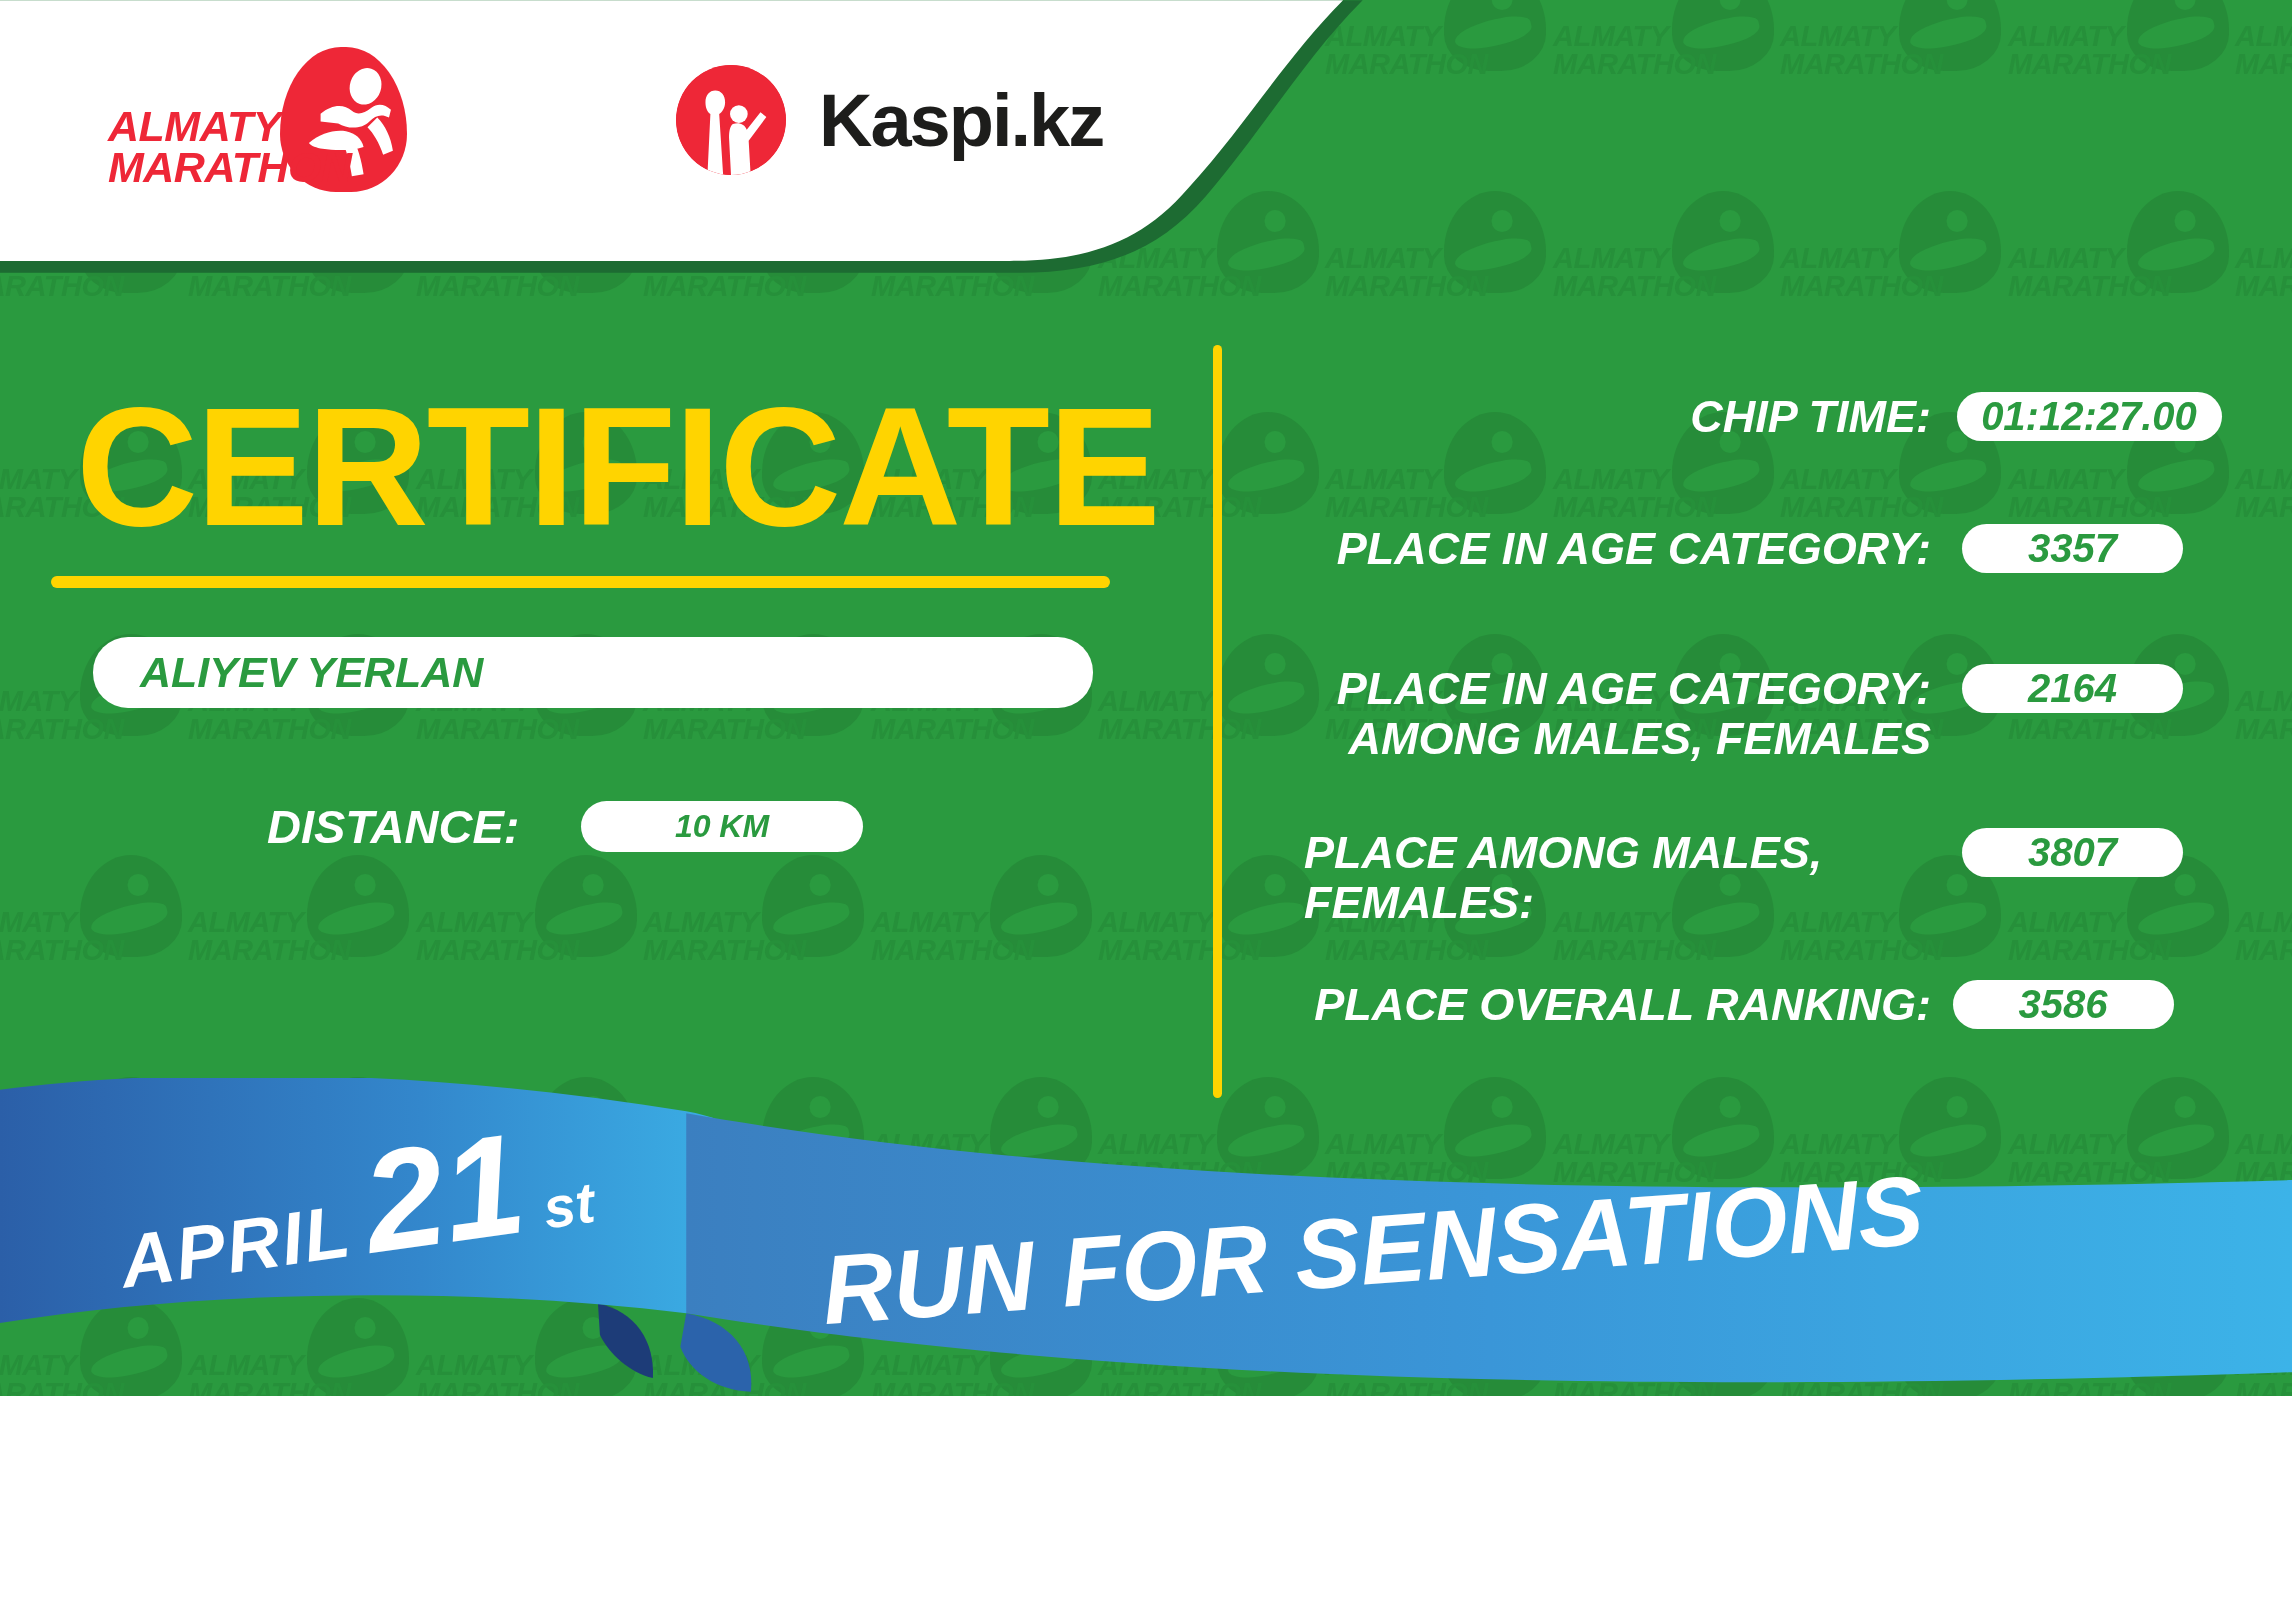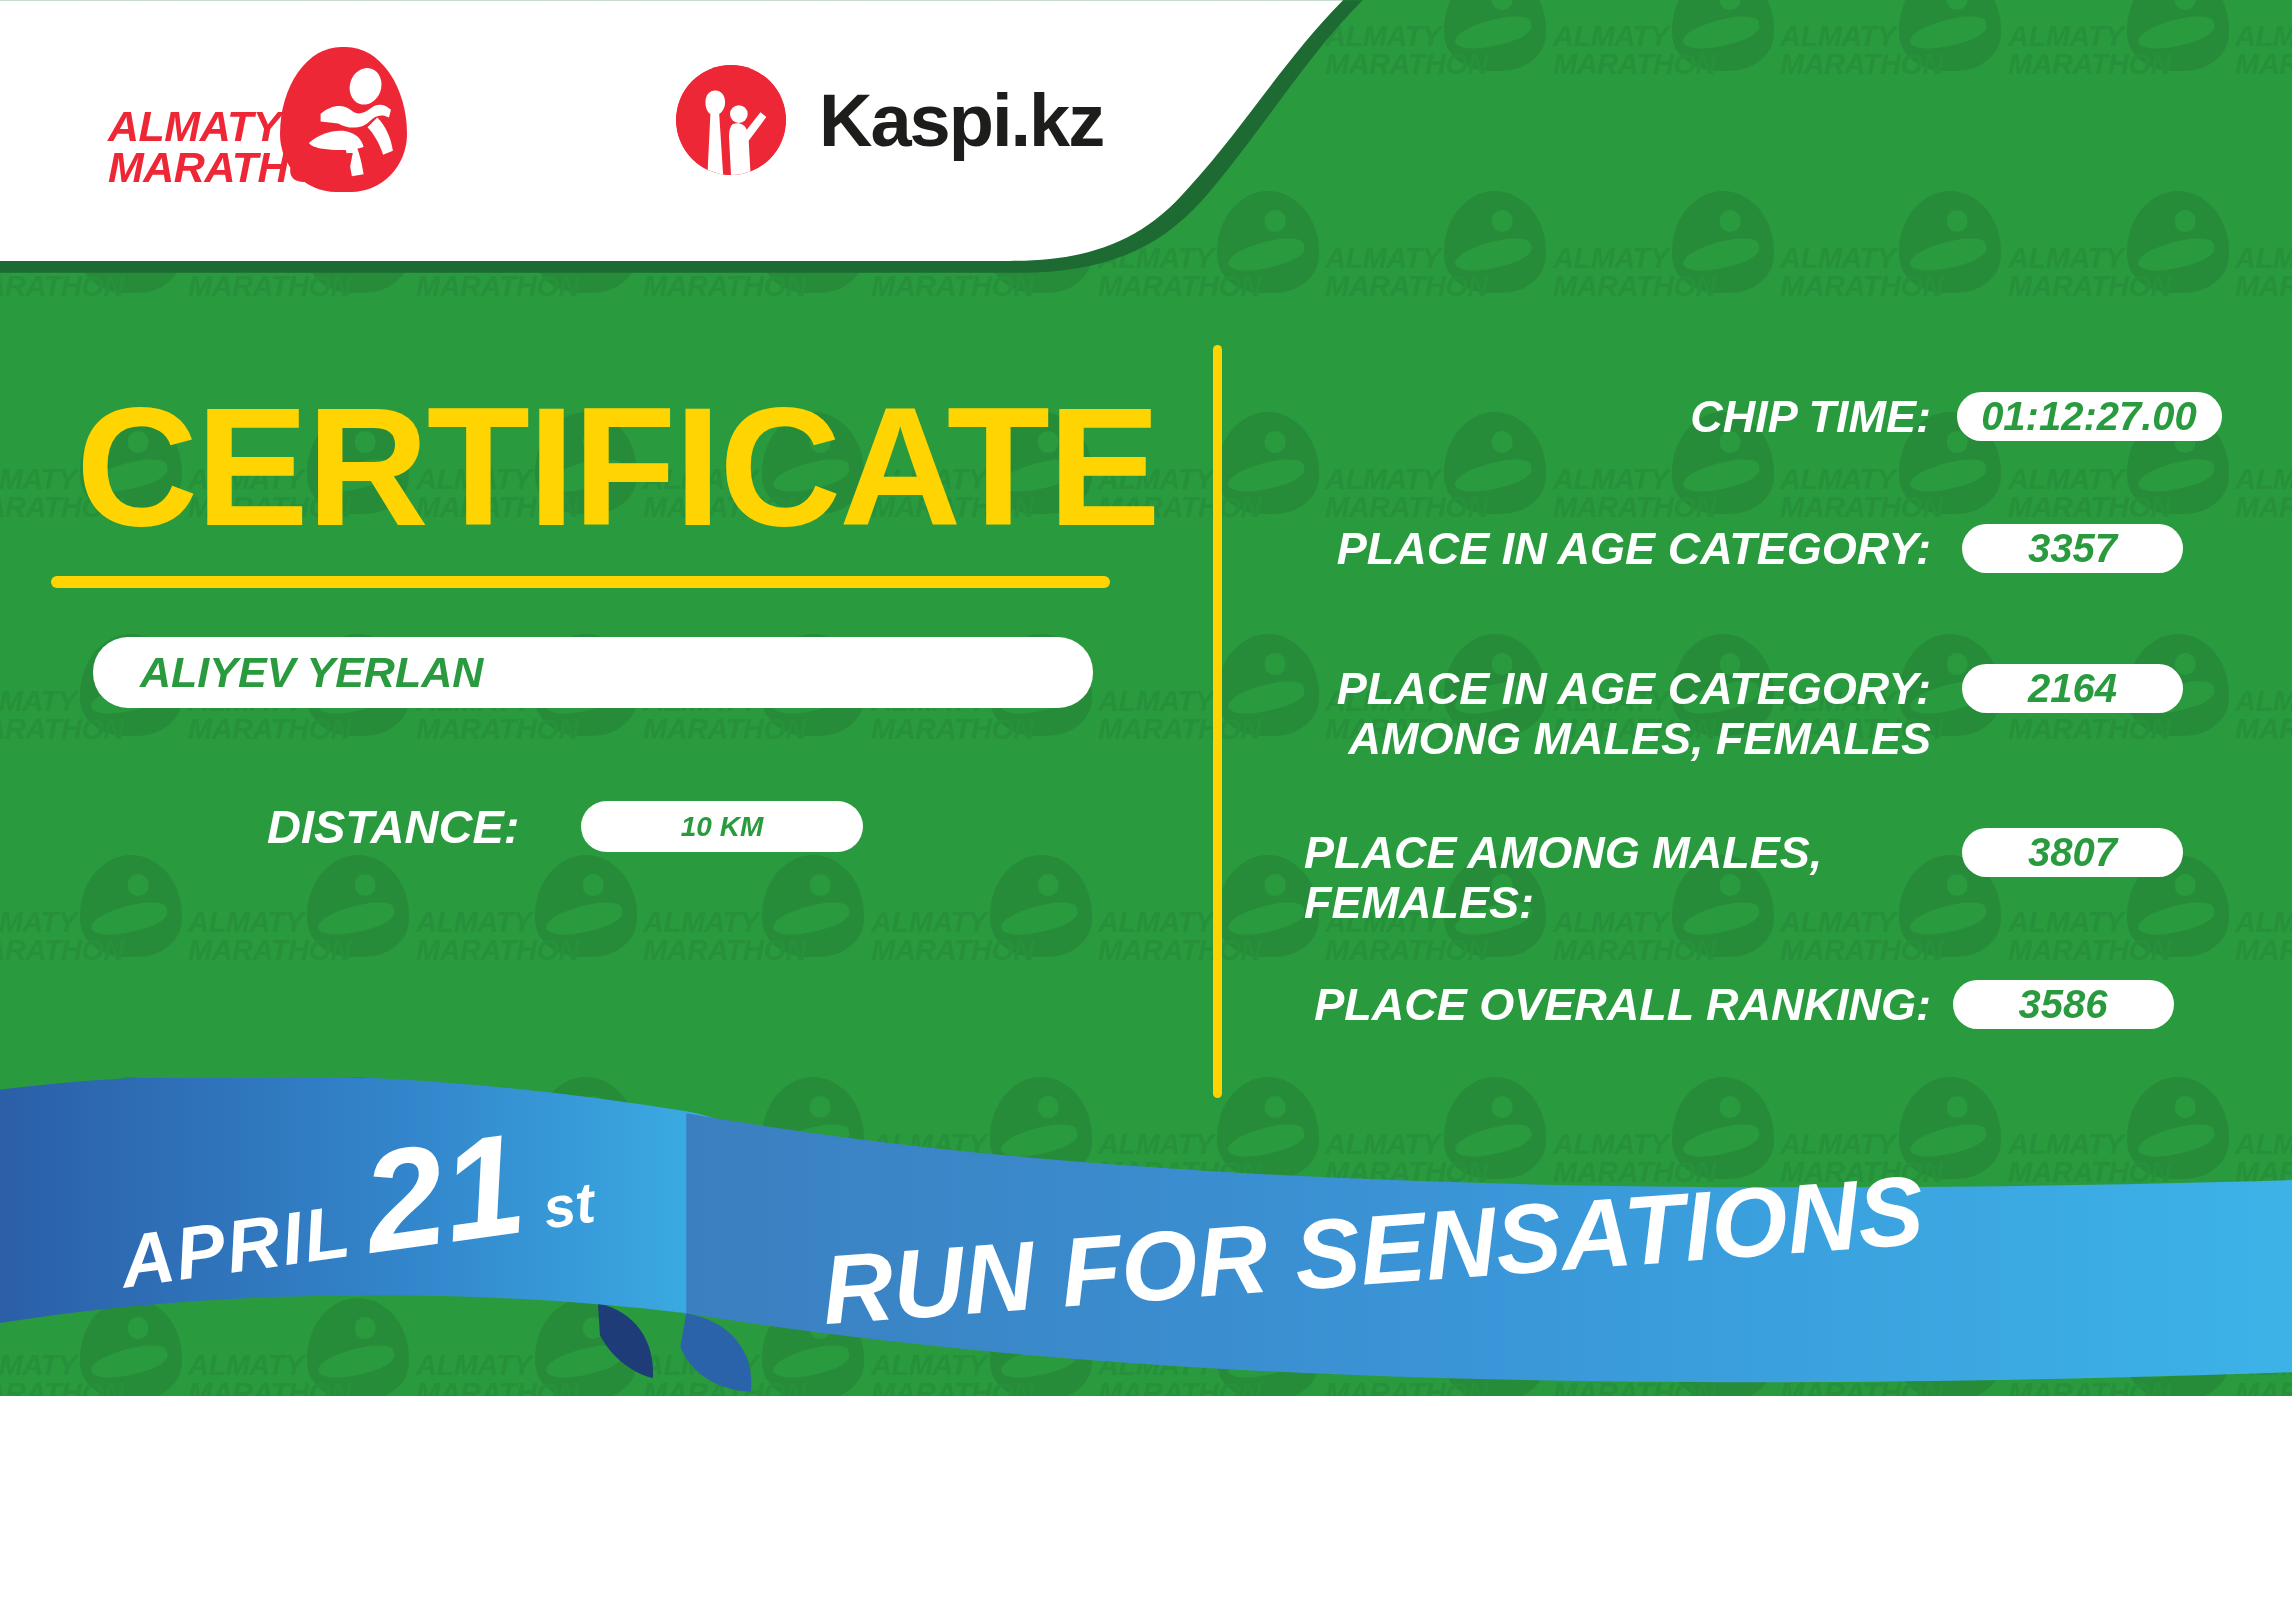--- a/index.html
+++ b/index.html
@@ -120,21 +120,21 @@
   }
 
   .lrow{ position:absolute; z-index:5; display:flex; align-items:center; }
   .lrow .lbl{
     font-style:italic; font-weight:bold; font-size:47px;
     white-space:nowrap;
   }
   .lrow .val{
     height:51px; border-radius:25.5px; background:#ffffff;
     display:flex; align-items:center; justify-content:center;
-    font-style:italic; font-weight:bold; font-size:28px;
+    font-style:italic; font-weight:bold; font-size:32px;
     color:#2a9a3f;
   }
   #row-distance{ left:267px; top:799px; }
   #row-distance .lbl{ color:#ffffff; width:314px; }
   #row-distance .val{ width:282px; }
   #row-finish{ left:267px; top:921px; }
   #row-finish .lbl{ color:#ffd400; width:314px; }
   #row-finish .val{ width:282px; }
 
   

